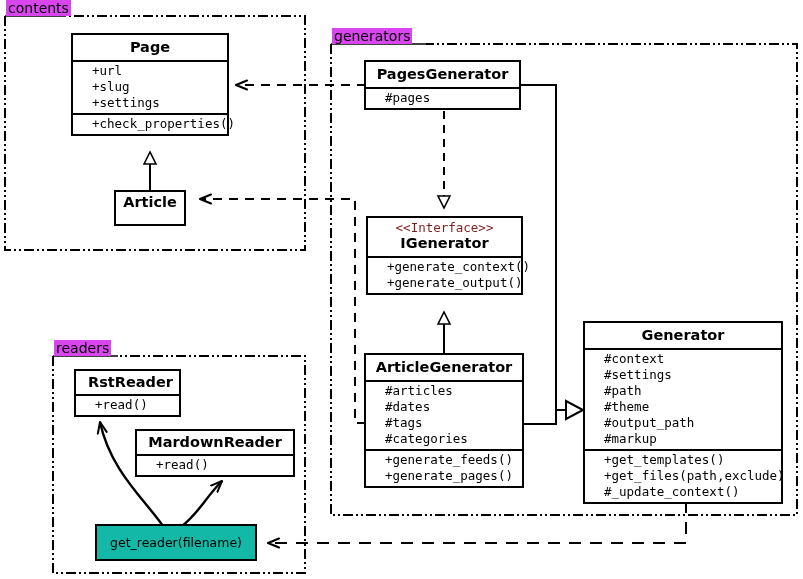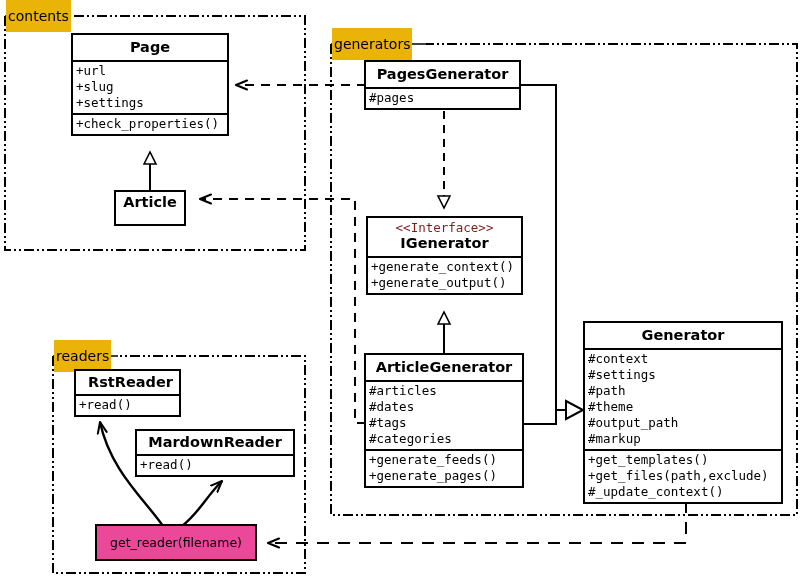--- a/index.html
+++ b/index.html
@@ -1,34 +1,34 @@
 <!DOCTYPE html>
 <html><head>
 <meta charset="utf-8">
 <style>
   html,body{margin:0;padding:0;background:#ffffff;}
   body{width:803px;height:579px;overflow:hidden;
        font-family:"DejaVu Sans", sans-serif;}
   #stage{position:relative;width:803px;height:579px;background:#fff;}
   .pkg-label{position:absolute;font-family:"DejaVu Sans", sans-serif;
-             font-size:14px;color:#000;background:#eab308;padding:8px 2px;
+             font-size:14px;color:#000;background:#d946ef;padding:0 2px;
              white-space:nowrap;}
 
   
   .clsbox{position:absolute;border:2px solid #000;background:#fff;
           box-sizing:border-box;}
   .cls-title{font-family:"DejaVu Sans", sans-serif;font-weight:bold;
              font-size:14.5px;text-align:center;color:#000;
              padding:4px 4px 4px 4px;line-height:1.15;}
   .cls-stereo{font-family:"DejaVu Sans Mono", monospace;font-weight:normal;
               font-size:12.5px;text-align:center;color:#7f1d1d;line-height:1.15;}
-  .cls-compart{border-top:2px solid #000;padding:1px 3px 2px 3px;}
+  .cls-compart{border-top:2px solid #000;padding:1px 3px 2px 19px;}
   .cls-compart .row{font-family:"DejaVu Sans Mono", monospace;font-size:12.5px;
                     color:#000;line-height:16px;white-space:nowrap;}
-  .plainbox{position:absolute;border:2px solid #000;background:#ec4899;
+  .plainbox{position:absolute;border:2px solid #000;background:#14b8a6;
             box-sizing:border-box;display:flex;align-items:center;
             justify-content:center;font-family:"DejaVu Sans", sans-serif;
             font-size:12.5px;color:#000;}
   svg.overlay{position:absolute;left:0;top:0;width:803px;height:579px;
               pointer-events:none;}
 </style>
 </head>
 <body>
 
 <div id="stage">

